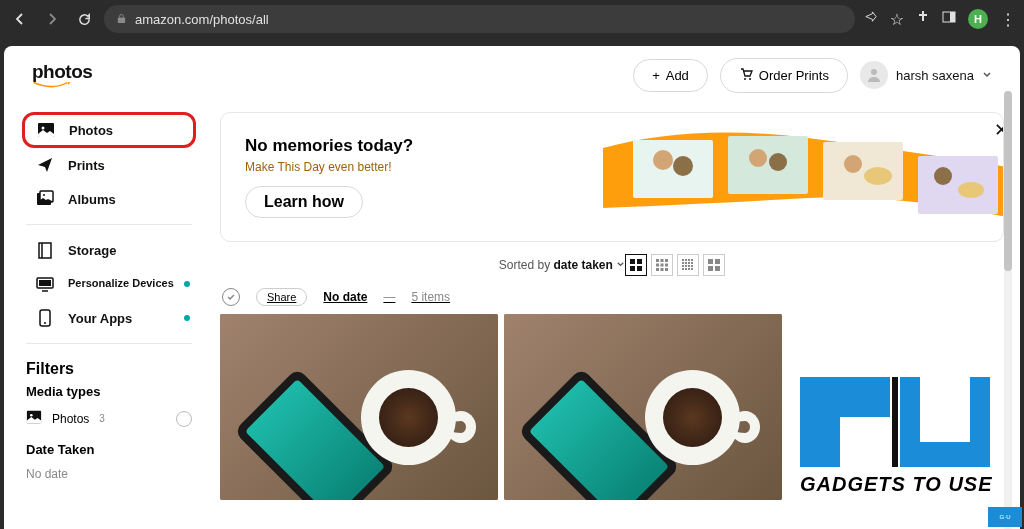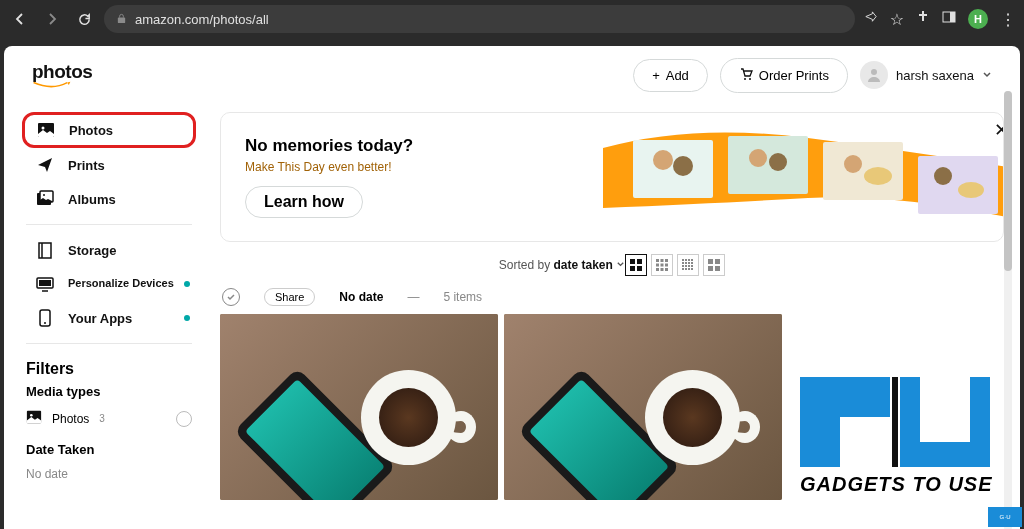--- a/index.html
+++ b/index.html
@@ -53,21 +53,21 @@
     .filmstrip { position: absolute; right: -20px; top: 5px; width: 430px; height: 120px; }
     .close-banner { position: absolute; top: 6px; right: -6px; font-size: 18px; cursor: pointer; color: #111; }
     
     .sort-bar { display: flex; align-items: center; justify-content: center; padding: 12px 2px 8px; }
     .sort-text { font-size: 12px; color: #555; }
     .sort-text strong { color: #111; }
     .view-modes { display: flex; gap: 4px; }
     .view-btn { width: 22px; height: 22px; border: 1px solid #ccc; display: flex; align-items: center; justify-content: center; cursor: pointer; }
     .view-btn.active { border-color: #111; }
     
-    .group-header { display: flex; align-items: center; gap: 24px; padding: 4px 2px 8px; font-size: 12px; }
+    .group-header { display: flex; align-items: center; gap: 16px; padding: 4px 2px 8px; font-size: 12px; text-decoration: underline; }
     .check-circle { width: 18px; height: 18px; border: 1.5px solid #888; border-radius: 50%; display: flex; align-items: center; justify-content: center; cursor: pointer; }
     .share-btn { border: 1px solid #ccc; border-radius: 12px; padding: 2px 10px; font-size: 11px; cursor: pointer; }
     .group-title { font-weight: 700; }
     .group-count { color: #888; }
     
     .thumbs { display: flex; gap: 6px; }
     .thumb { width: 278px; height: 186px; background: #8b7355; border-radius: 2px; position: relative; overflow: hidden; }
     
     
     .photo-fake { width: 100%; height: 100%; background: linear-gradient(135deg, #a0826d 0%, #6b5640 100%); position: relative; }

